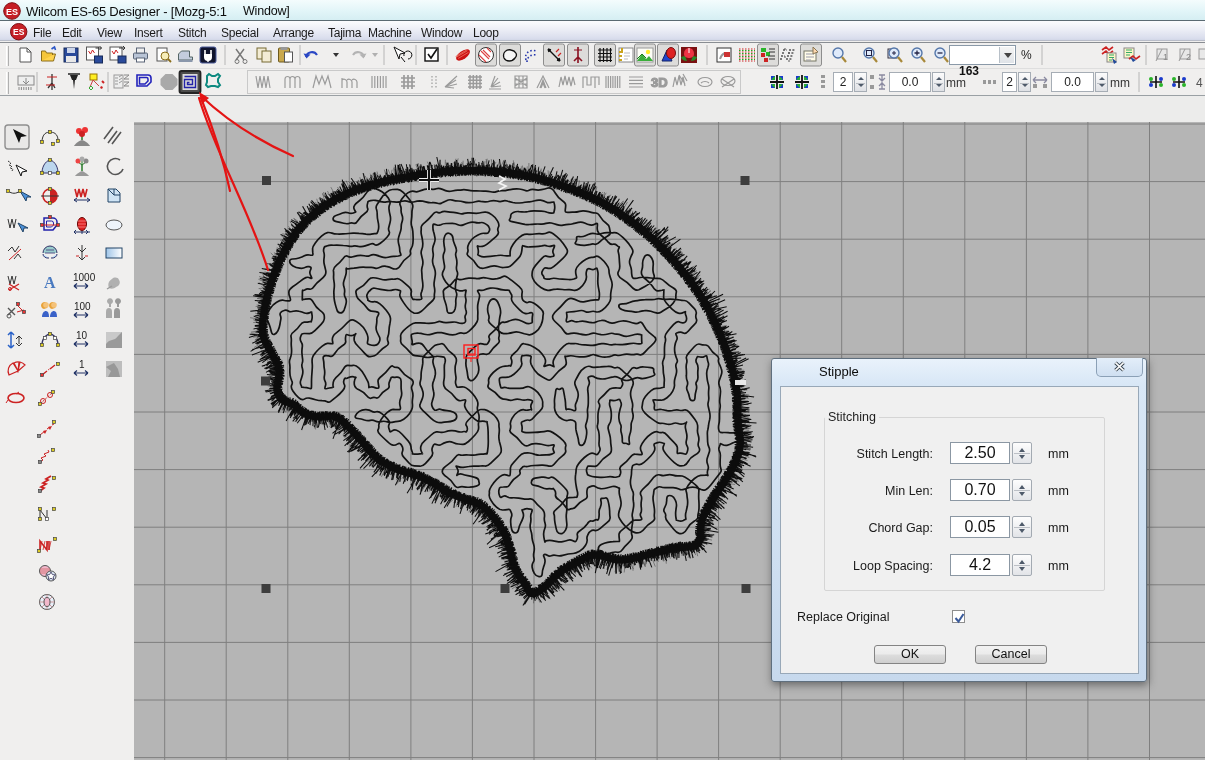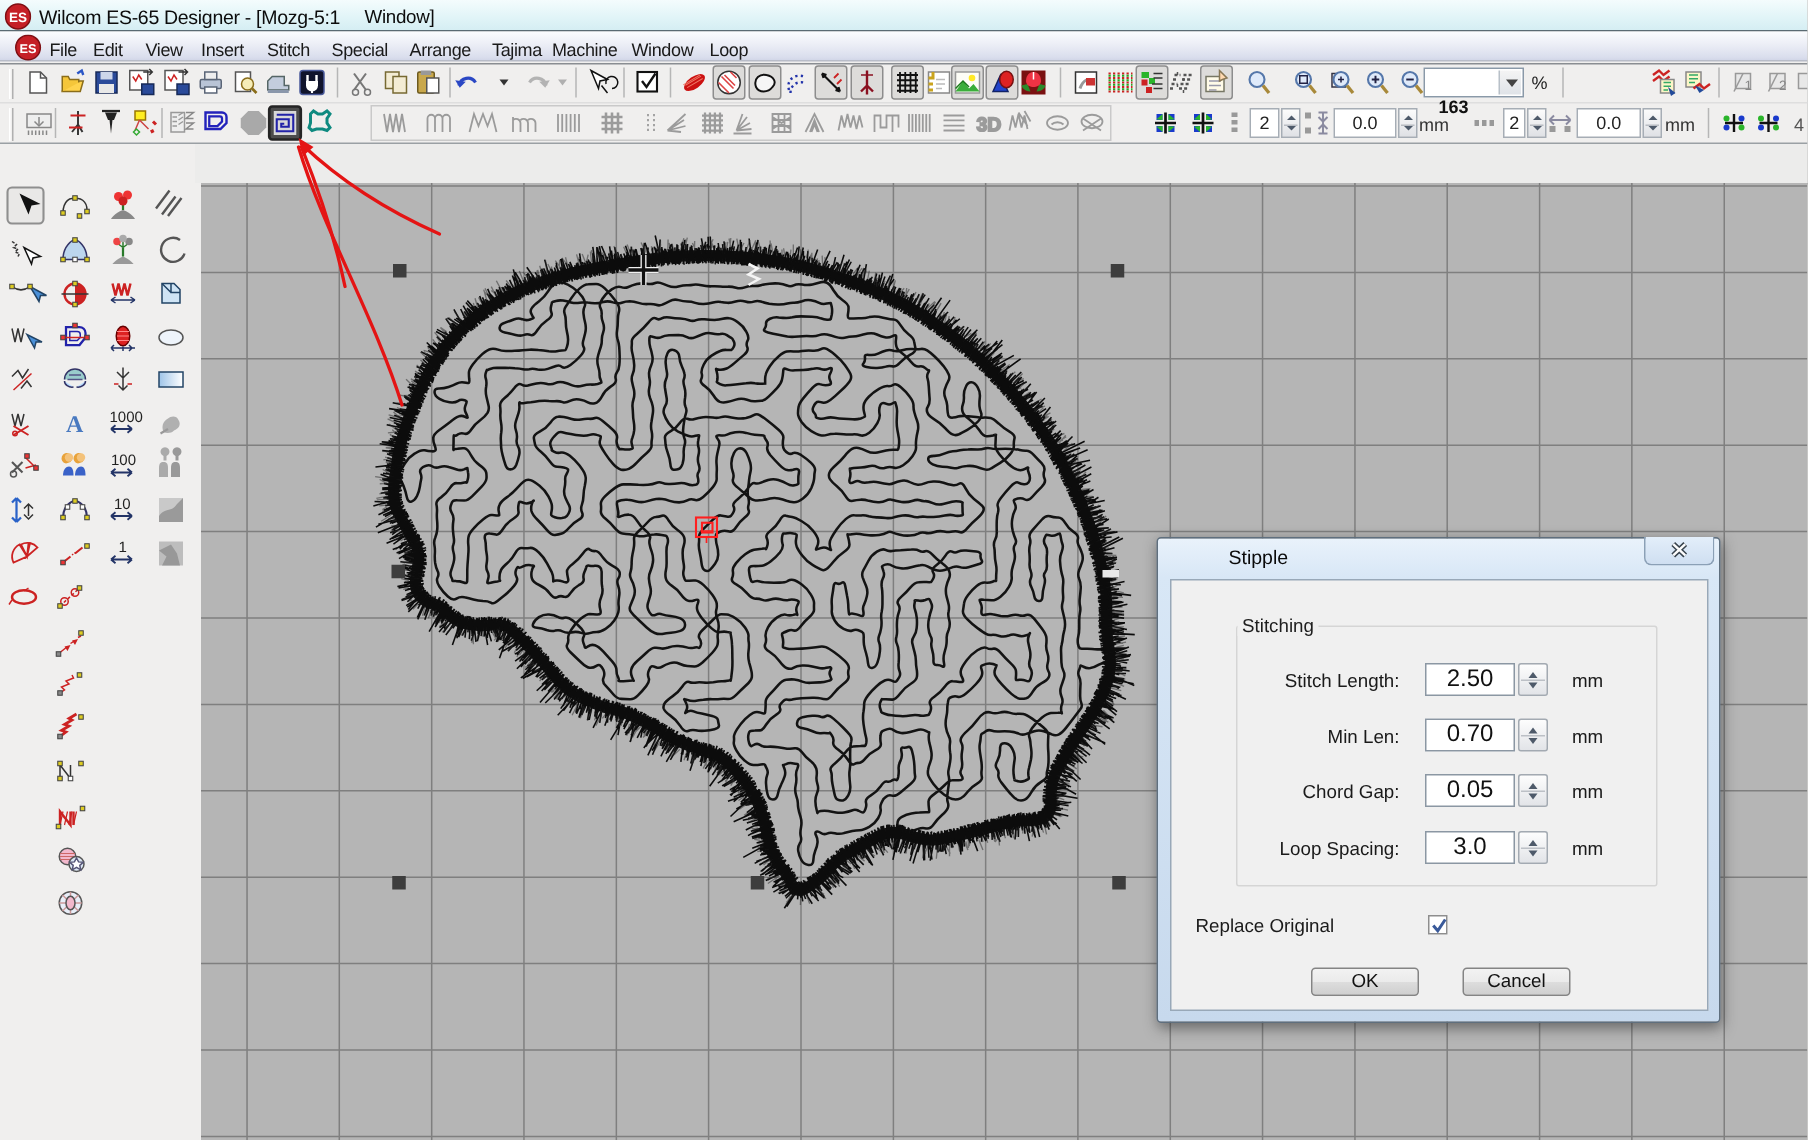--- a/index.html
+++ b/index.html
@@ -827,21 +827,21 @@
         <i></i>
       </div>
     <div class="dmm" style="top:97px">mm</div>
     <div class="dlab" style="top:134px">Chord Gap:</div>
     <div class="dinput" style="top:129px">0.05</div>
     <div class="dspin" style="top:129px">
         <i></i>
       </div>
     <div class="dmm" style="top:134px">mm</div>
     <div class="dlab" style="top:172px">Loop Spacing:</div>
-    <div class="dinput" style="top:167px">3.0</div>
+    <div class="dinput" style="top:167px">4.2</div>
     <div class="dspin" style="top:167px">
         <i></i>
       </div>
     <div class="dmm" style="top:172px">mm</div>
     <div id="replab">Replace Original</div>
     <div id="repchk"><svg width="13" height="13">
           <path d="M2.5,6l3,3.5l5,-7.5" fill="none" stroke="#3a5a9a" stroke-width="2"></path>
         </svg></div>
     <div class="dbtn" style="left:93px">OK</div>
     <div class="dbtn" style="left:194px">Cancel</div>

